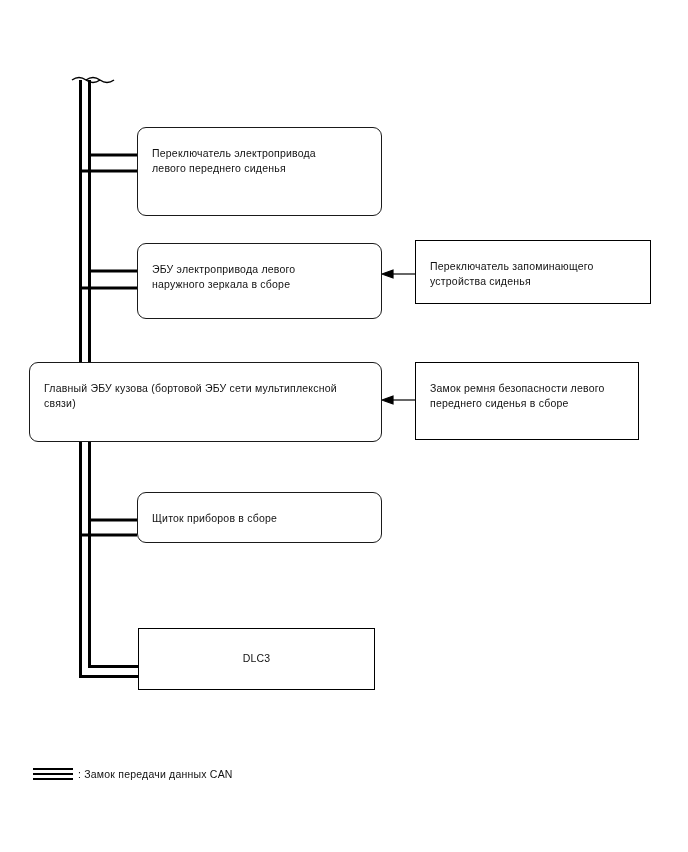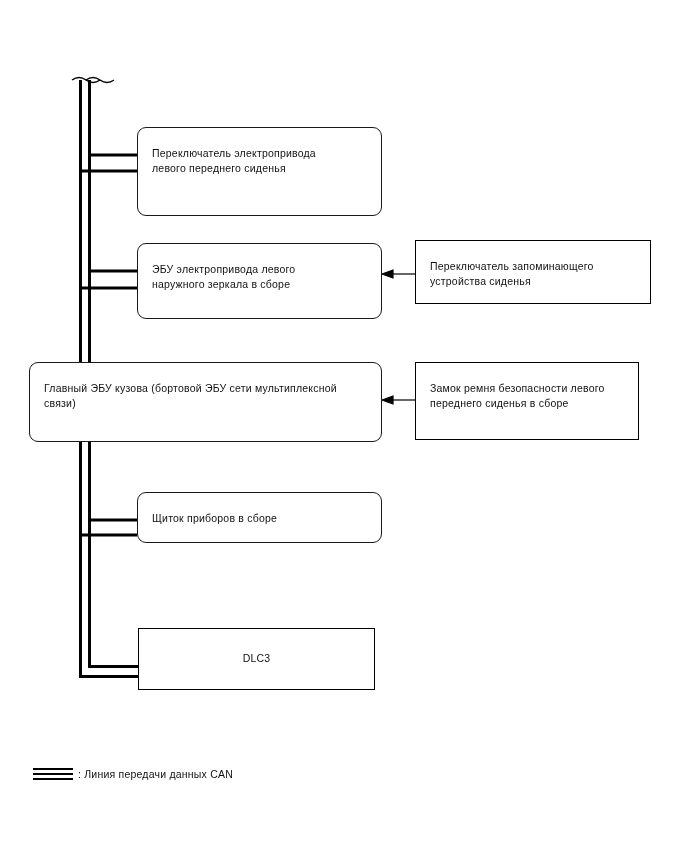--- a/index.html
+++ b/index.html
@@ -167,16 +167,16 @@
     <div class="label">Замок ремня безопасности левого
 переднего сиденья в сборе</div>
   </div>
 
   <div id="legend">
     <div class="sym">
       <i class="l1"></i>
         <i class="l2"></i>
         <i class="l3"></i>
     </div>
-    <div class="text">: Линия передачи данных CAN</div>
+    <div class="text">: Замок передачи данных CAN</div>
   </div>
 
 </div>
 
 </body></html>

